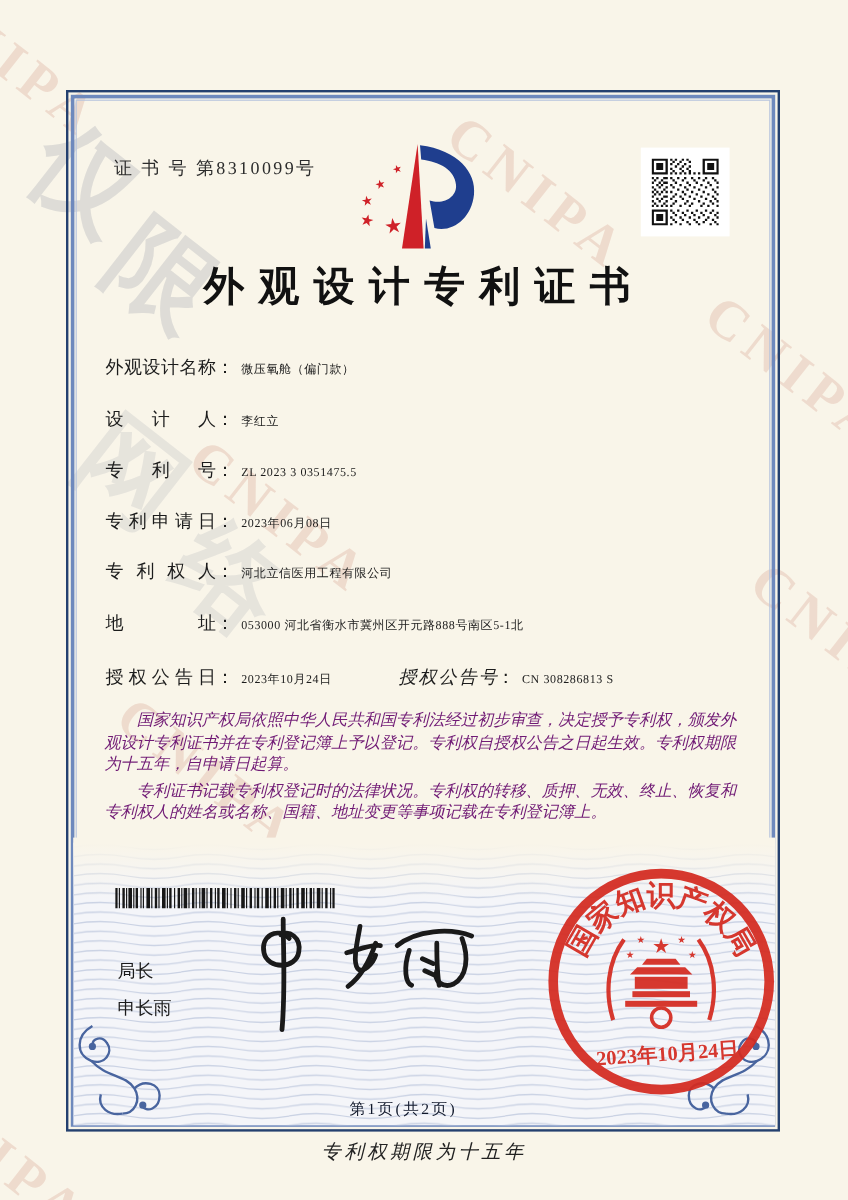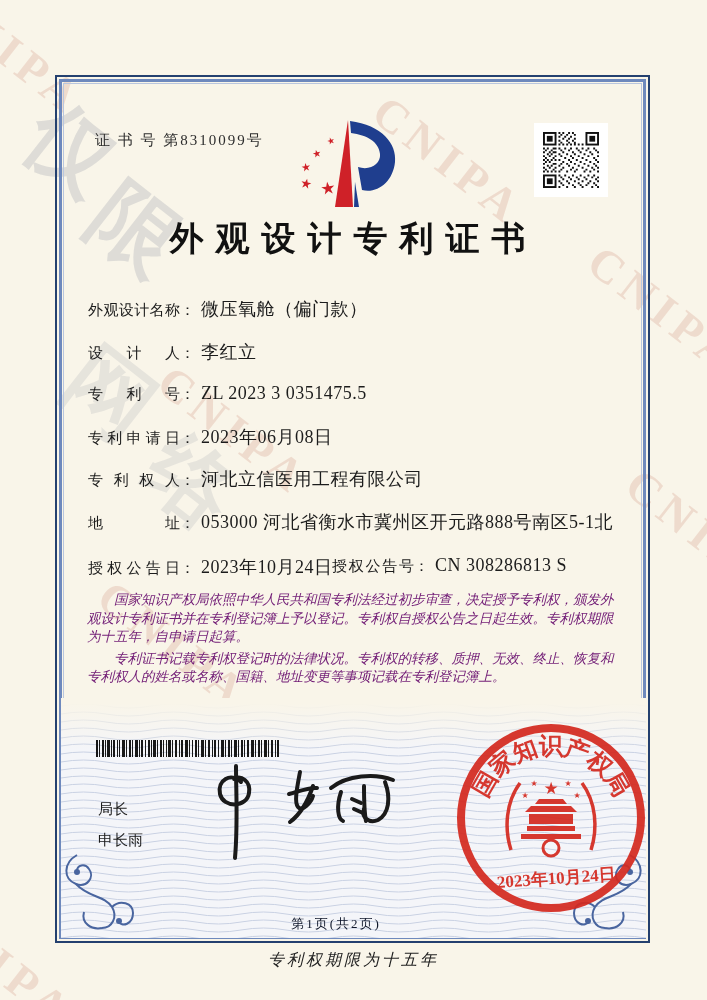--- a/index.html
+++ b/index.html
@@ -19,23 +19,23 @@
   .frame-inner{position:absolute;inset:2px;border:3px solid #6e89bd;}
   .frame-hairline{position:absolute;inset:1px;border:1px solid #b9c6de;}
   
   .cert-no{position:absolute;left:95px;top:131px;font-size:15px;letter-spacing:2px;color:#2d2d2d;z-index:3;}
   .title{position:absolute;left:56px;top:216px;width:595px;text-align:center;font-size:34px;
          font-weight:700;letter-spacing:12px;color:#111;z-index:3;}
   .qr-pad{position:absolute;left:534px;top:123px;width:74px;height:74px;background:#fff;z-index:3;}
   
   .row{position:absolute;left:88px;display:flex;align-items:baseline;z-index:3;}
   .lbl{display:inline-block;width:92px;text-align:justify;text-align-last:justify;font-size:15px;}
-  .lbl.narrow{width:82px;}
+  .lbl.narrow{width:82px;font-style:italic;}
   .colon{font-size:15px;margin-right:6px;}
-  .val{font-size:18px;letter-spacing:.5px;white-space:nowrap;}
+  .val{font-size:10px;letter-spacing:.5px;white-space:nowrap;}
   
   .body-text{position:absolute;left:87px;top:591px;width:537px;z-index:3;}
   .body-text p{margin:0 0 3px 0;font-size:13.5px;line-height:18.5px;text-indent:2em;
                font-style:italic;color:#701a75;}
   
   .fade{position:absolute;left:61px;top:698px;width:585px;height:52px;z-index:3;
         background:linear-gradient(#f9f5e9 10%,rgba(249,245,233,0));}
   
   .sig-title{position:absolute;left:98px;top:800px;font-size:15px;z-index:4;
              font-family:"Liberation Sans","DejaVu Sans",sans-serif;color:#1a1a1a;}

